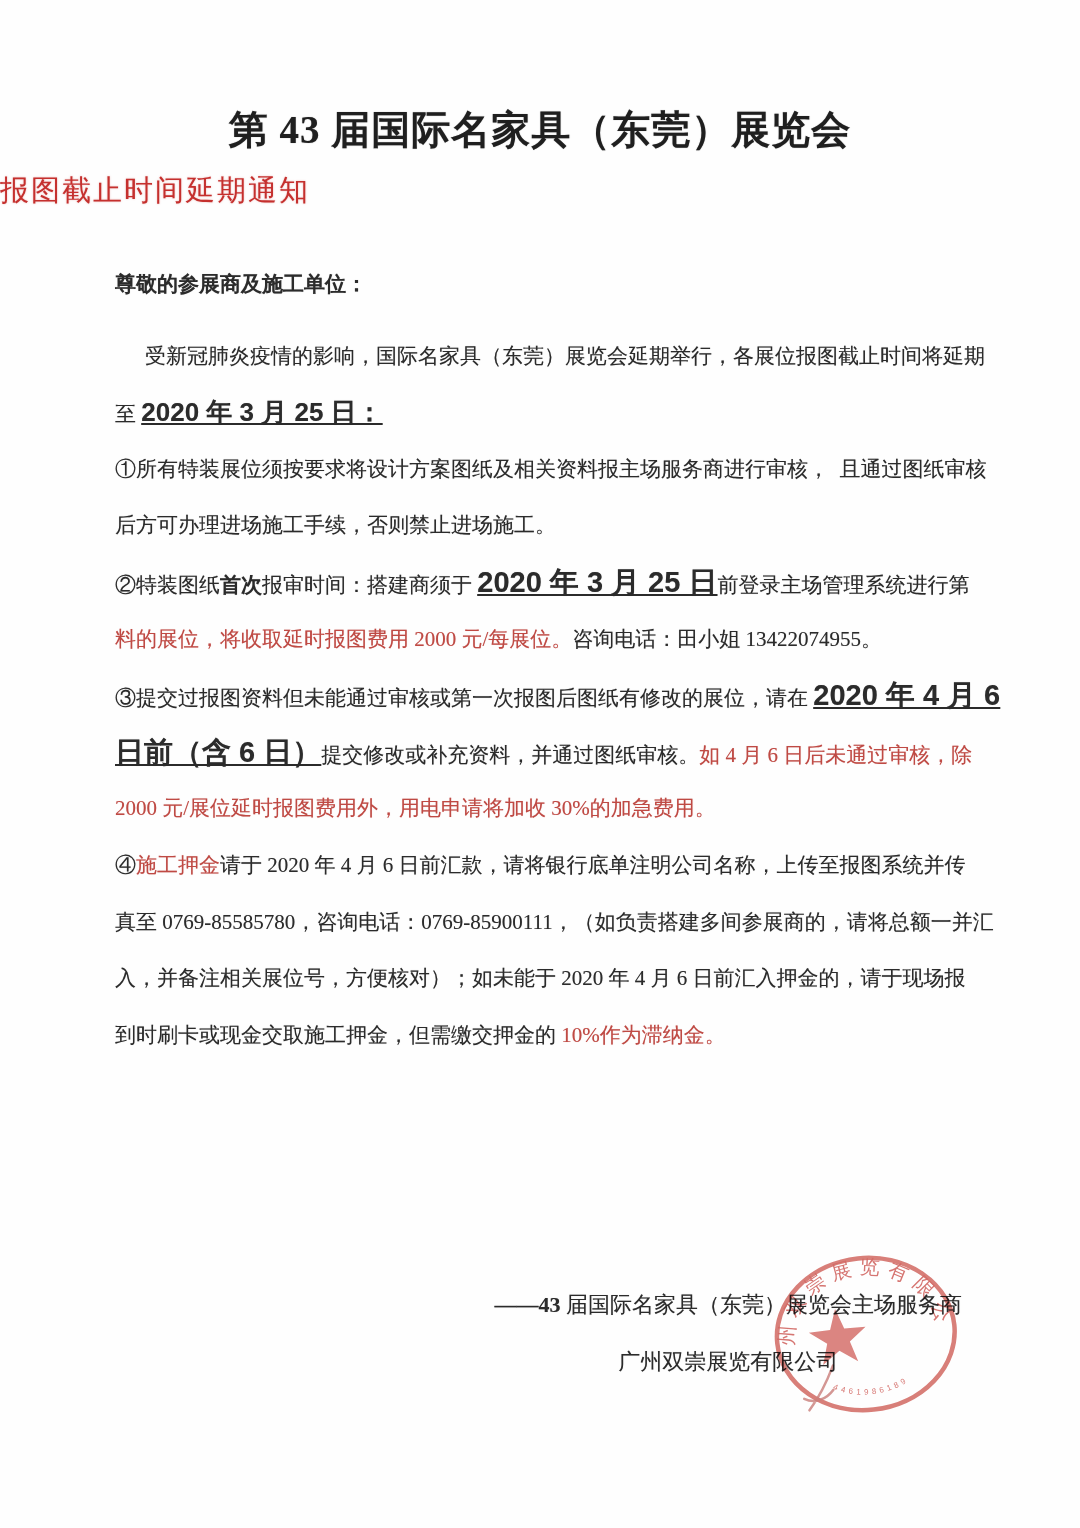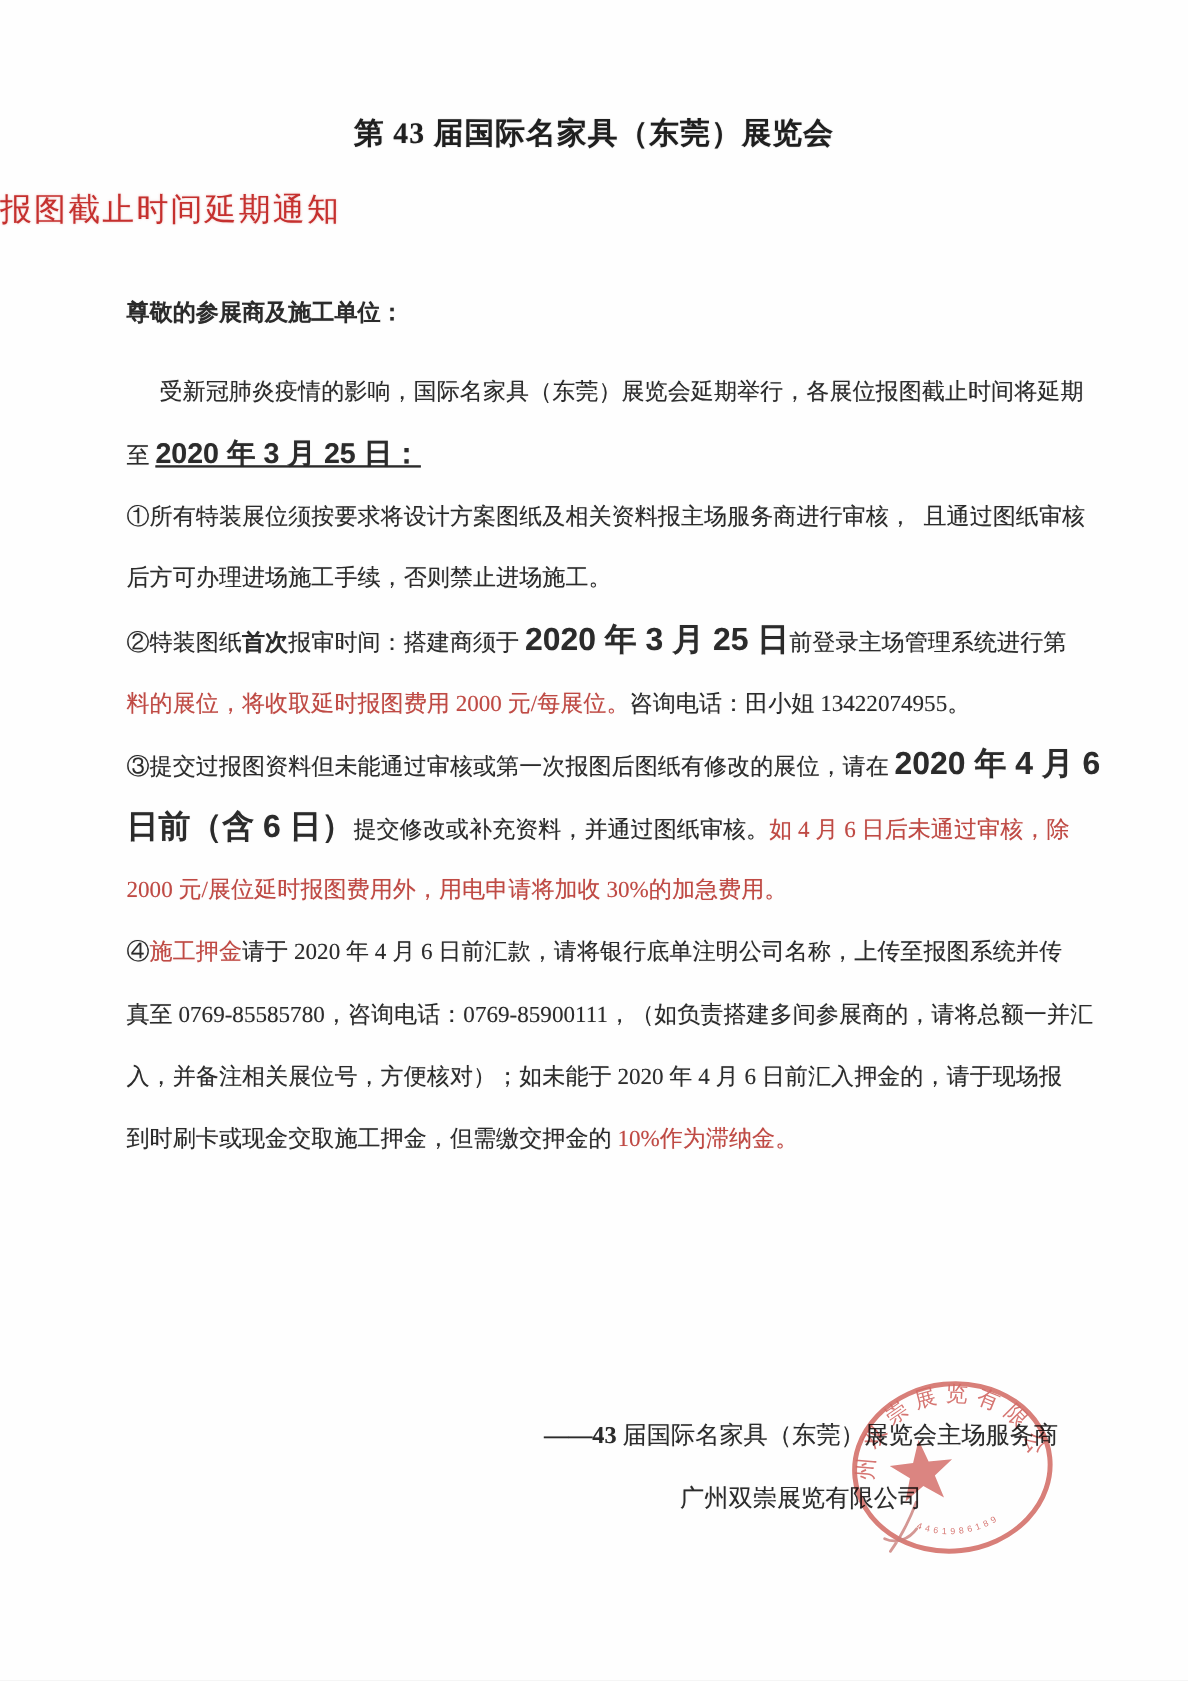--- a/index.html
+++ b/index.html
@@ -10,21 +10,21 @@
     margin: 0 auto;
     background: #fefefe;
     font-family: "Liberation Serif", "DejaVu Serif", serif;
     color: #2b2b2b;
     overflow: hidden;
   }
   .doc-title {
     position: absolute;
     top: 103px; left: 0; width: 100%;
     text-align: center;
-    font-size: 27px;
+    font-size: 39px;
     font-weight: bold;
     letter-spacing: 1px;
     color: #1f1f1f;
     text-shadow: 0 0 1px rgba(30,30,30,.45);
   }
   .doc-subtitle {
     position: absolute;
     top: 171px; left: 0; width: 100%;
     font-size: 29px;
     font-weight: normal;
@@ -45,20 +45,21 @@
     white-space: pre;
     text-shadow: 0 0 .7px rgba(45,45,45,.4);
   }
   .doc-line.align-center { text-align: center; }
   .seg-bold { font-weight: bold; }
   .seg-red  { color: #bf4a44; text-shadow: 0 0 .7px rgba(191,74,68,.45); }
   .seg-big  {
     font-weight: bold;
     font-size: 29px;
     font-family: "Liberation Sans", "DejaVu Sans", sans-serif;
+    text-decoration: underline;
   }
   .seg-date {
     font-weight: bold;
     font-size: 26px;
     font-family: "Liberation Sans", "DejaVu Sans", sans-serif;
     text-decoration: underline;
   }
   .doc-signature {
     position: absolute;
     top: 1277px;

